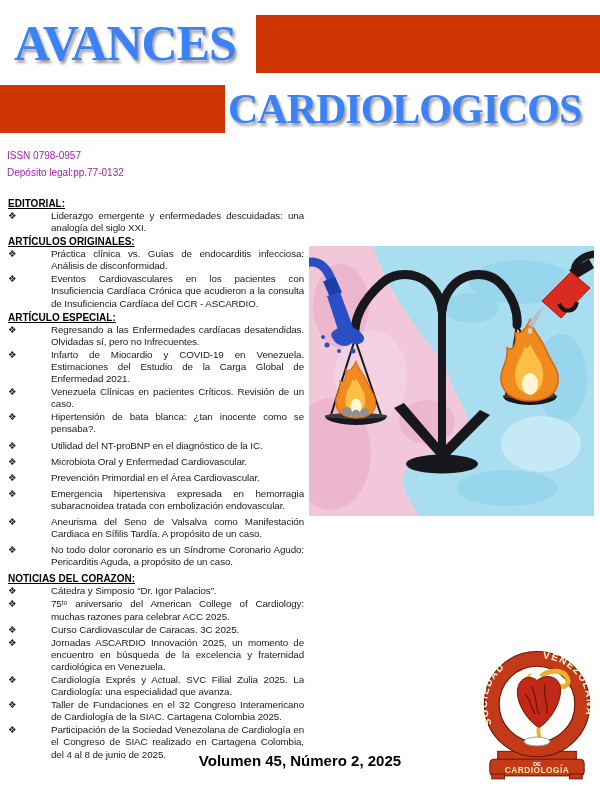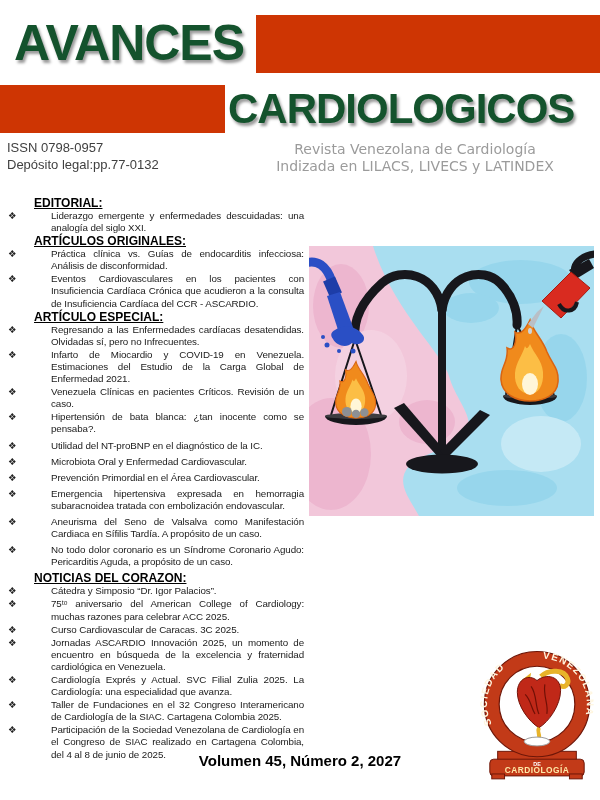--- a/index.html
+++ b/index.html
@@ -3,32 +3,32 @@
 <meta charset="utf-8">
 <style>
   html,body{margin:0;padding:0;background:#fff;}
   .page{position:relative;width:600px;height:800px;background:#ffffff;overflow:hidden;
         font-family:"Liberation Sans",sans-serif;color:#111;}
 
   
   .bar{position:absolute;background:#CE3503;}
   .bar1{left:256px;top:15px;width:344px;height:58px;}
   .bar2{left:0;top:85px;width:225px;height:48px;}
-  .title{position:absolute;font-family:Liberation Sans, sans-serif;font-weight:bold;color:#14532d;
+  .title{position:absolute;font-family:Liberation Serif, serif;font-weight:bold;color:#3b82f6;
          text-shadow:2px 3px 3px rgba(0,0,0,.40);white-space:nowrap;line-height:1;}
   .title1{left:14px;top:18px;font-size:50px;letter-spacing:-1px;}
   .title2{left:228px;top:88px;font-size:42px;letter-spacing:-1px;}
-  .issn{position:absolute;left:7px;top:139px;font-size:13px;line-height:17px;color:#404040;}
+  .issn{position:absolute;left:7px;top:147px;font-size:10px;line-height:17px;color:#a21caf;}
   .subtitle{position:absolute;left:235px;top:141px;width:360px;text-align:center;
             font-family:"DejaVu Sans",sans-serif;font-size:14px;line-height:17px;color:#9B9B9B;}
 
   
   .toc{position:absolute;left:8px;top:196px;width:296px;}
-  .toc-heading{font-weight:bold;font-size:12px;line-height:13px;text-decoration:underline;
-               color:#000;margin-top:1px;margin-left:26px;}
+  .toc-heading{font-weight:bold;font-size:10px;line-height:13px;text-decoration:underline;
+               color:#000;margin-top:1px;}
   .toc-item{display:flex;font-size:9.8px;line-height:12.1px;letter-spacing:-0.1px;
             color:#1a1a1a;margin-bottom:1px;}
   .toc-item .bullet{flex:0 0 17px;font-size:9.5px;color:#222;}
   .toc-item .itext{flex:1;text-align:justify;margin-left:26px;}
   .spaced .toc-item{margin-bottom:4px;}
 
   
   .volume{position:absolute;left:0;top:752px;width:600px;text-align:center;
           font-weight:bold;font-size:15px;color:#000;}
 
@@ -42,24 +42,20 @@
 
 <div class="page">
 
   <div class="bar bar1"></div>
   <div class="bar bar2"></div>
   <div class="title title1">AVANCES</div>
   <div class="title title2">CARDIOLOGICOS</div>
   <div class="issn">
     <div>ISSN 0798-0957</div>
     <div>Depósito legal:pp.77-0132</div>
-  </div>
-  <div class="subtitle">
-    <div>Revista Venezolana de Cardiología</div>
-    <div>Indizada en LILACS, LIVECS y LATINDEX</div>
   </div>
 
   <div class="toc">
 
     <div class="toc-heading">EDITORIAL:</div>
     <div class="toc-item">
         <span class="bullet">❖</span>
         <span class="itext">Liderazgo emergente y enfermedades descuidadas: una analogía del siglo XXI.</span>
       </div>
 
@@ -262,15 +258,15 @@
         <path d="M60,38 C70,30 84,34 84,48 C84,63 72,80 62,86 C52,80 40,64 40,50 C40,36 52,31 60,38 Z" fill="#C02818" stroke="#701006" stroke-width="1"></path>
         <path d="M54,44 C60,52 58,64 62,72 M68,42 C66,54 72,62 70,72 M48,52 C54,58 54,66 58,72" fill="none" stroke="#701006" stroke-width="1.2"></path>
         <path d="M62,86 C59,92 65,93 61,99" fill="none" stroke="#E8B32A" stroke-width="4"></path>
         <ellipse cx="60" cy="100" rx="13" ry="4.5" fill="#FFFFFF" stroke="#9A9A9A" stroke-width="1"></ellipse>
       </g>
       <text x="60" y="125" text-anchor="middle" font-family="Liberation Sans, sans-serif" font-size="5.5" font-weight="bold" fill="#FFFFFF">DE</text>
       <text x="60" y="132.5" text-anchor="middle" font-family="Liberation Sans, sans-serif" font-size="8.5" font-weight="bold" fill="#FFE9A8" letter-spacing="0.5">CARDIOLOGÍA</text>
     </svg>
   </div>
 
-  <div class="volume">Volumen 45, Número 2, 2027</div>
+  <div class="volume">Volumen 45, Número 2, 2025</div>
 
 </div>
 
 </body></html>

